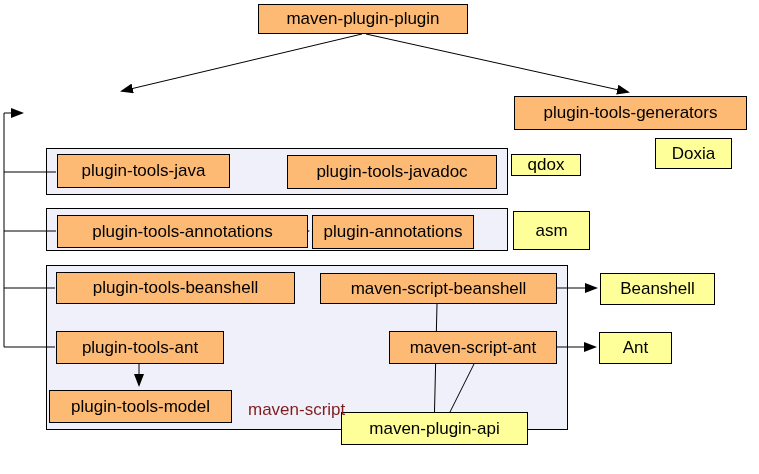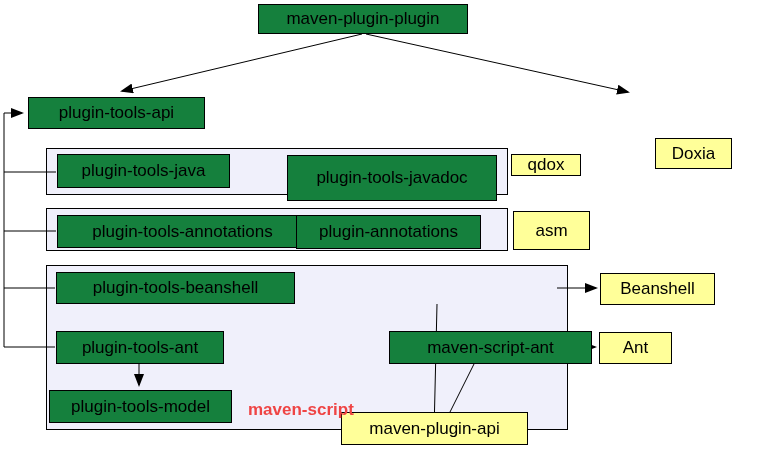--- a/index.html
+++ b/index.html
@@ -20,28 +20,27 @@
   }
   .node {
     position:absolute;
     display:flex; align-items:center; justify-content:center;
     box-sizing:border-box;
     border:1.5px solid #000;
     font-size:17px; color:#000;
     white-space:nowrap;
     z-index:3;
   }
-  .module   { background:#15803d; }
+  .module   { background:#fdba74; }
   .external { background:#FFFF99;text-align:right; }
   .group-label {
     position:absolute;
-    font-size:17px; color:#ef4444;
+    font-size:17px; color:#7f1d1d;
     z-index:3;
     white-space:nowrap;
-    font-weight:bold;
   }
 </style>
 </head>
 <body>
 
 <div id="canvas">
 
   <div class="group" style="left:46px; top:148px; width:462px; height:47px"></div>
   <div class="group" style="left:46px; top:208px; width:462px; height:43px"></div>
   <div class="group" style="left:46px; top:265px; width:522px; height:165px"></div>
@@ -70,37 +69,38 @@
 
     <line x1="139" y1="364" x2="139" y2="385" stroke="#000" stroke-width="1" marker-end="url(#arrow)"></line>
 
     <line x1="437" y1="304" x2="434" y2="433" stroke="#000" stroke-width="1" marker-end="url(#arrow)"></line>
 
     <line x1="474" y1="364" x2="441" y2="430" stroke="#000" stroke-width="1"></line>
   </svg>
 
   <div class="node module" style="left:258px; top:4px; width:210px; height:30px">maven-plugin-plugin</div>
 
-  <div class="node module" style="left:28px; top:97px; width:177px; height:32px">plugin-tools-api</div>
 
+  <div class="node module" style="left:514px; top:96px; width:233px; height:34px">plugin-tools-generators</div>
 
   <div class="node module" style="left:57px; top:154px; width:173px; height:34px">plugin-tools-java</div>
 
-  <div class="node module" style="left:287px; top:155px; width:210px; height:46px">plugin-tools-javadoc</div>
+  <div class="node module" style="left:287px; top:155px; width:210px; height:34px">plugin-tools-javadoc</div>
 
   <div class="node module" style="left:57px; top:215px; width:251px; height:33px">plugin-tools-annotations</div>
 
-  <div class="node module" style="left:296px; top:215px; width:185px; height:34px">plugin-annotations</div>
+  <div class="node module" style="left:312px; top:215px; width:162px; height:34px">plugin-annotations</div>
 
   <div class="node module" style="left:56px; top:272px; width:239px; height:32px">plugin-tools-beanshell</div>
 
+  <div class="node module" style="left:320px; top:273px; width:237px; height:31px">maven-script-beanshell</div>
 
   <div class="node module" style="left:56px; top:331px; width:168px; height:33px">plugin-tools-ant</div>
 
-  <div class="node module" style="left:389px; top:331px; width:203px; height:33px">maven-script-ant</div>
+  <div class="node module" style="left:389px; top:331px; width:168px; height:33px">maven-script-ant</div>
 
   <div class="node module" style="left:49px; top:390px; width:183px; height:33px">plugin-tools-model</div>
 
   <div class="node external" style="left:655px; top:138px; width:77px; height:31px">Doxia</div>
 
   <div class="node external" style="left:511px; top:154px; width:70px; height:22px">qdox</div>
 
   <div class="node external" style="left:513px; top:211px; width:77px; height:39px">asm</div>
 
   <div class="node external" style="left:600px; top:273px; width:115px; height:32px">Beanshell</div>

